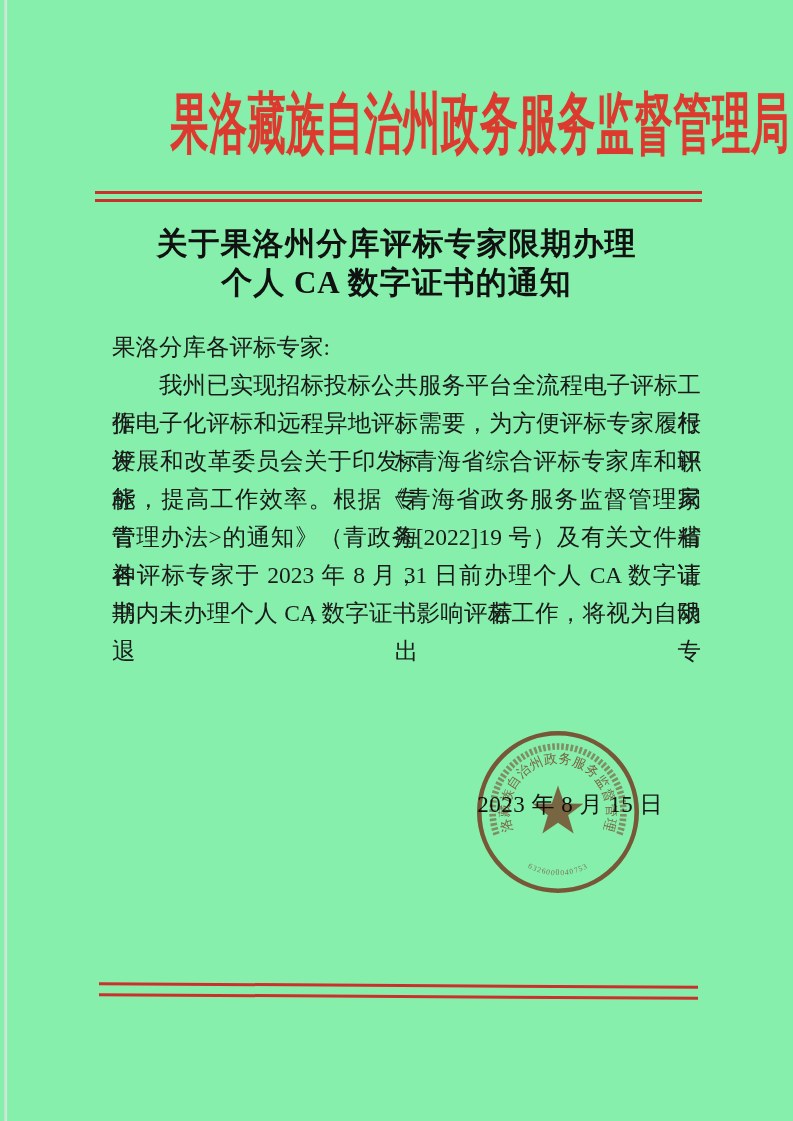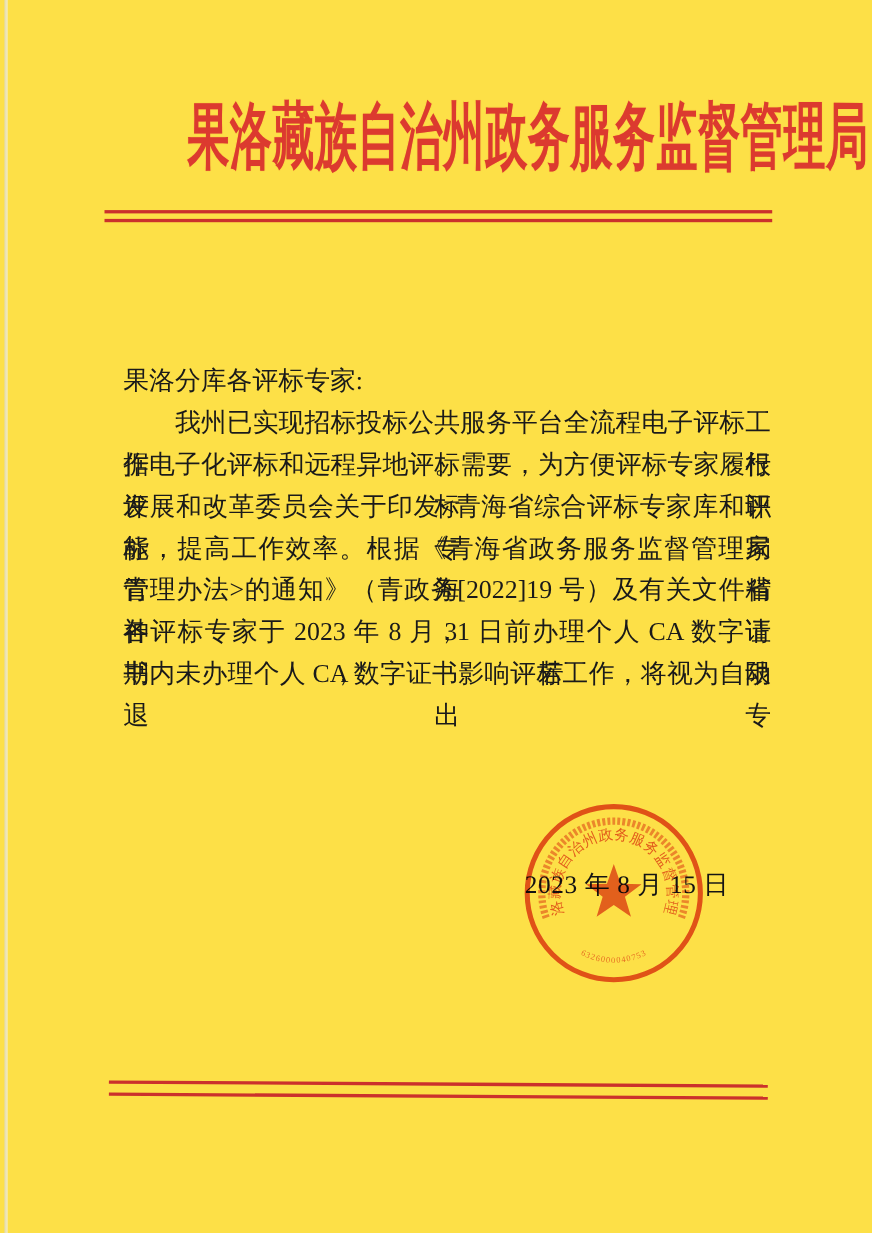--- a/index.html
+++ b/index.html
@@ -1,20 +1,20 @@
 <!DOCTYPE html>
 <html><head>
 <meta charset="utf-8">
 <style>
   html,body{margin:0;padding:0;background:#8e8e8e;}
   .page{
     position:relative;
     width:793px;height:1121px;
     margin:0 auto;
-    background:#fde047;
+    background:#86efac;
     overflow:hidden;
     font-family:"Liberation Serif","DejaVu Serif",serif;
     color:#1c1c1c;
   }
   .scan-edge{
     position:absolute;left:4px;top:0;width:3px;height:1121px;
     background:linear-gradient(to right,#d8d8d8,#f2f2f2);
     opacity:.7;
   }
   
@@ -73,20 +73,24 @@
 
   <div class="scan-edge"></div>
 
   <div class="agency-head">
     <span class="stretch">果洛藏族自治州政务服务监督管理局</span>
   </div>
 
   <div class="rule rule-top-1"></div>
   <div class="rule rule-top-2"></div>
 
+  <div class="doc-title">
+    <div>关于果洛州分库评标专家限期办理</div>
+    <div>个人 CA 数字证书的通知</div>
+  </div>
 
   <div class="body-block">
     <div class="body-line">果洛分库各评标专家:</div>
     <div class="body-line j indent">我州已实现招标投标公共服务平台全流程电子评标工作。根</div>
     <div class="body-line j">据电子化评标和远程异地评标需要，为方便评标专家履行评标职</div>
     <div class="body-line j">发展和改革委员会关于印发&lt;青海省综合评标专家库和评标专家</div>
     <div class="body-line j">能，提高工作效率。根据《青海省政务服务监督管理局 青海省</div>
     <div class="body-line j">管理办法&gt;的通知》（青政务[2022]19 号）及有关文件精神，请</div>
     <div class="body-line j">各评标专家于 2023 年 8 月 31 日前办理个人 CA 数字证书，若限</div>
     <div class="body-line j">期内未办理个人 CA 数字证书影响评标工作，将视为自动退出专</div>

